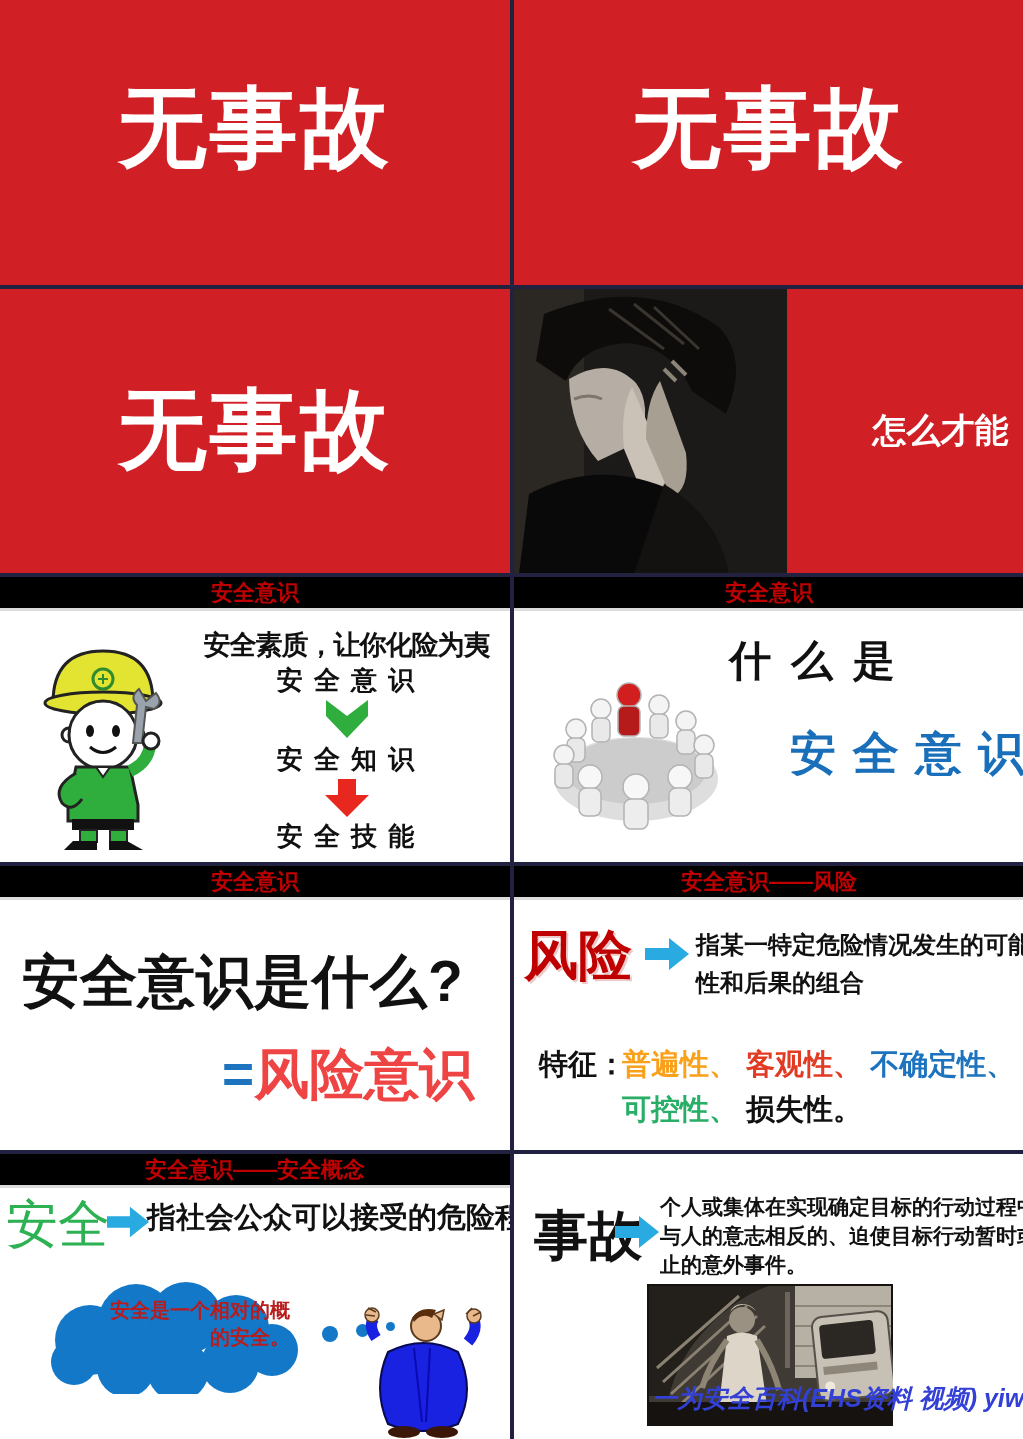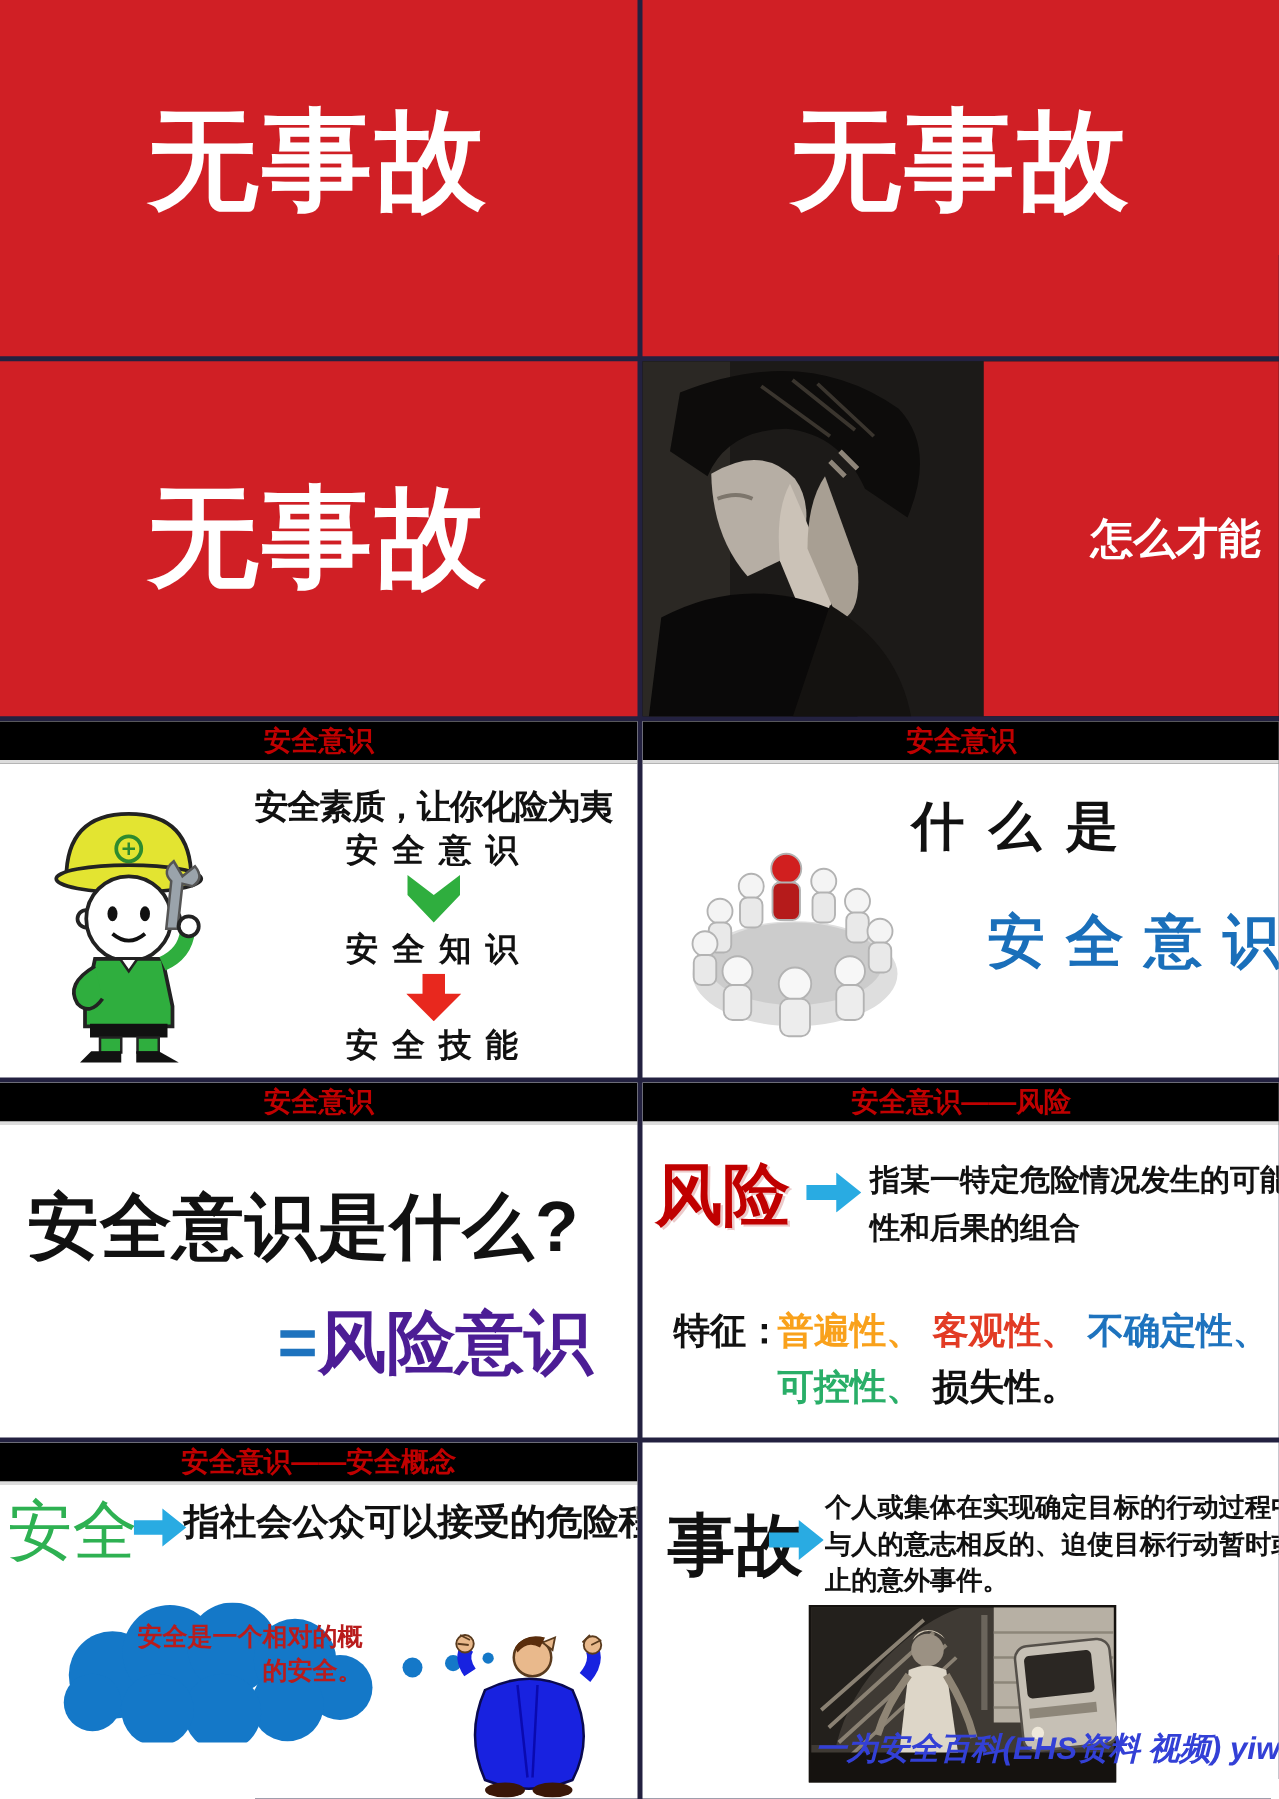--- a/index.html
+++ b/index.html
@@ -16,21 +16,21 @@
   .red-panel div{color:#fff;font-weight:bold;font-size:34px;white-space:nowrap;}
   .steps{position:absolute;left:183px;top:50px;width:327px;text-align:center;}
   .steps .headline{font-size:27px;font-weight:bold;color:#111;white-space:nowrap;letter-spacing:-1px;}
   .steps .step{font-size:26px;font-weight:bold;color:#111;letter-spacing:2px;}
   .steps svg{display:block;margin:2px auto;}
   .q6a{left:210px;top:56px;width:180px;text-align:center;font-size:42px;font-weight:bold;color:#111;letter-spacing:4px;white-space:nowrap;}
   .q6b{left:276px;top:146px;width:234px;text-align:center;font-size:46px;font-weight:bold;color:#1a6fba;letter-spacing:2px;white-space:nowrap;}
   .q7{left:22px;top:78px;font-size:57px;font-weight:bold;color:#111;letter-spacing:1px;white-space:nowrap;}
   .a7{left:222px;top:172px;font-size:55px;font-weight:bold;white-space:nowrap;}
   .a7 .eq{color:#1e73be;}
-  .a7 .ans{color:#4c1d95;}
+  .a7 .ans{color:#ef4444;}
   .term-red{color:#c00000;font-size:54px;font-weight:bold;text-shadow:2px 2px 0 #eccaca;white-space:nowrap;}
   .term-green{color:#2eb152;font-size:52px;font-weight:normal;white-space:nowrap;}
   .term-black{color:#111;font-size:54px;font-weight:bold;white-space:nowrap;}
   .def8{left:182px;top:60px;width:330px;font-size:24px;line-height:38px;font-weight:bold;color:#111;white-space:nowrap;}
   .feat{font-size:29px;font-weight:bold;white-space:nowrap;}
   .def9{left:147px;top:44px;font-size:29px;font-weight:bold;color:#111;white-space:nowrap;}
   .def10{left:146px;top:38px;width:364px;font-size:21px;line-height:29px;font-weight:bold;color:#111;white-space:nowrap;}
   .bubble-text{left:52px;top:144px;width:238px;text-align:right;color:#b91c1c;font-size:20px;line-height:27px;font-weight:bold;z-index:2;font-family:Liberation Mono, monospace;}
   .dot{position:absolute;border-radius:50%;background:#1478c8;}
   .watermark{left:138px;top:228px;width:368px;font-size:25px;font-weight:bold;font-style:italic;color:#3340d6;z-index:4;white-space:nowrap;}

